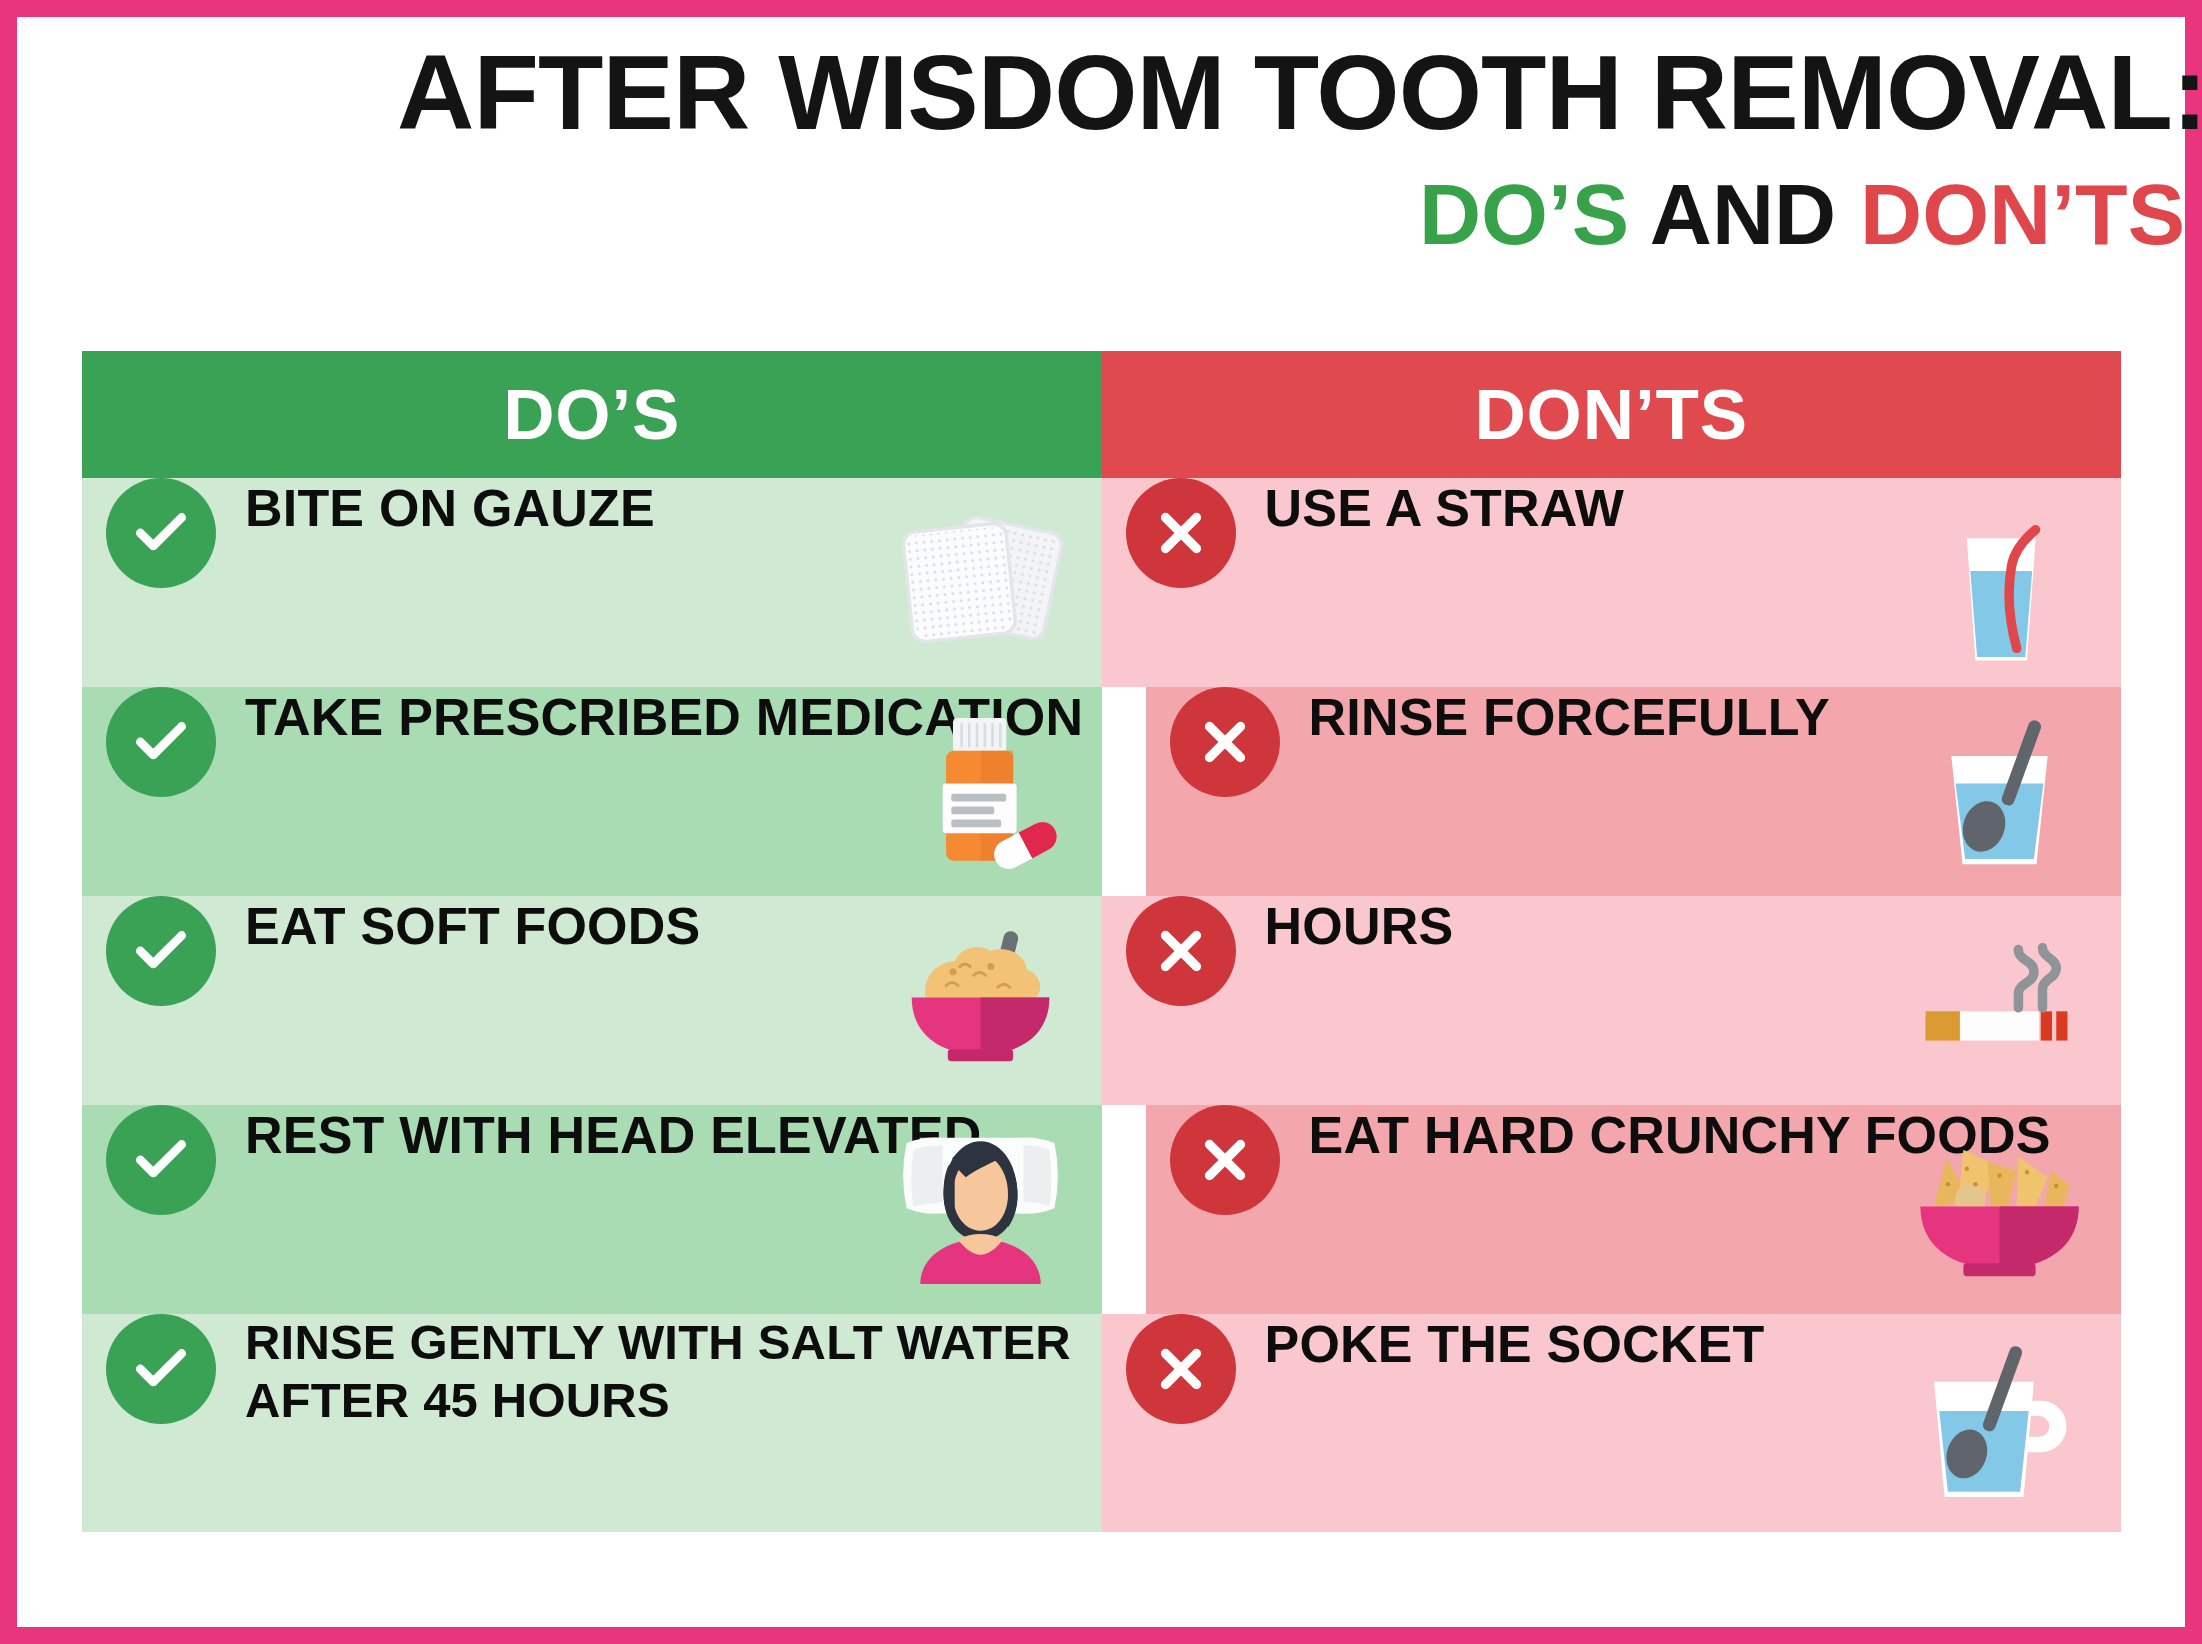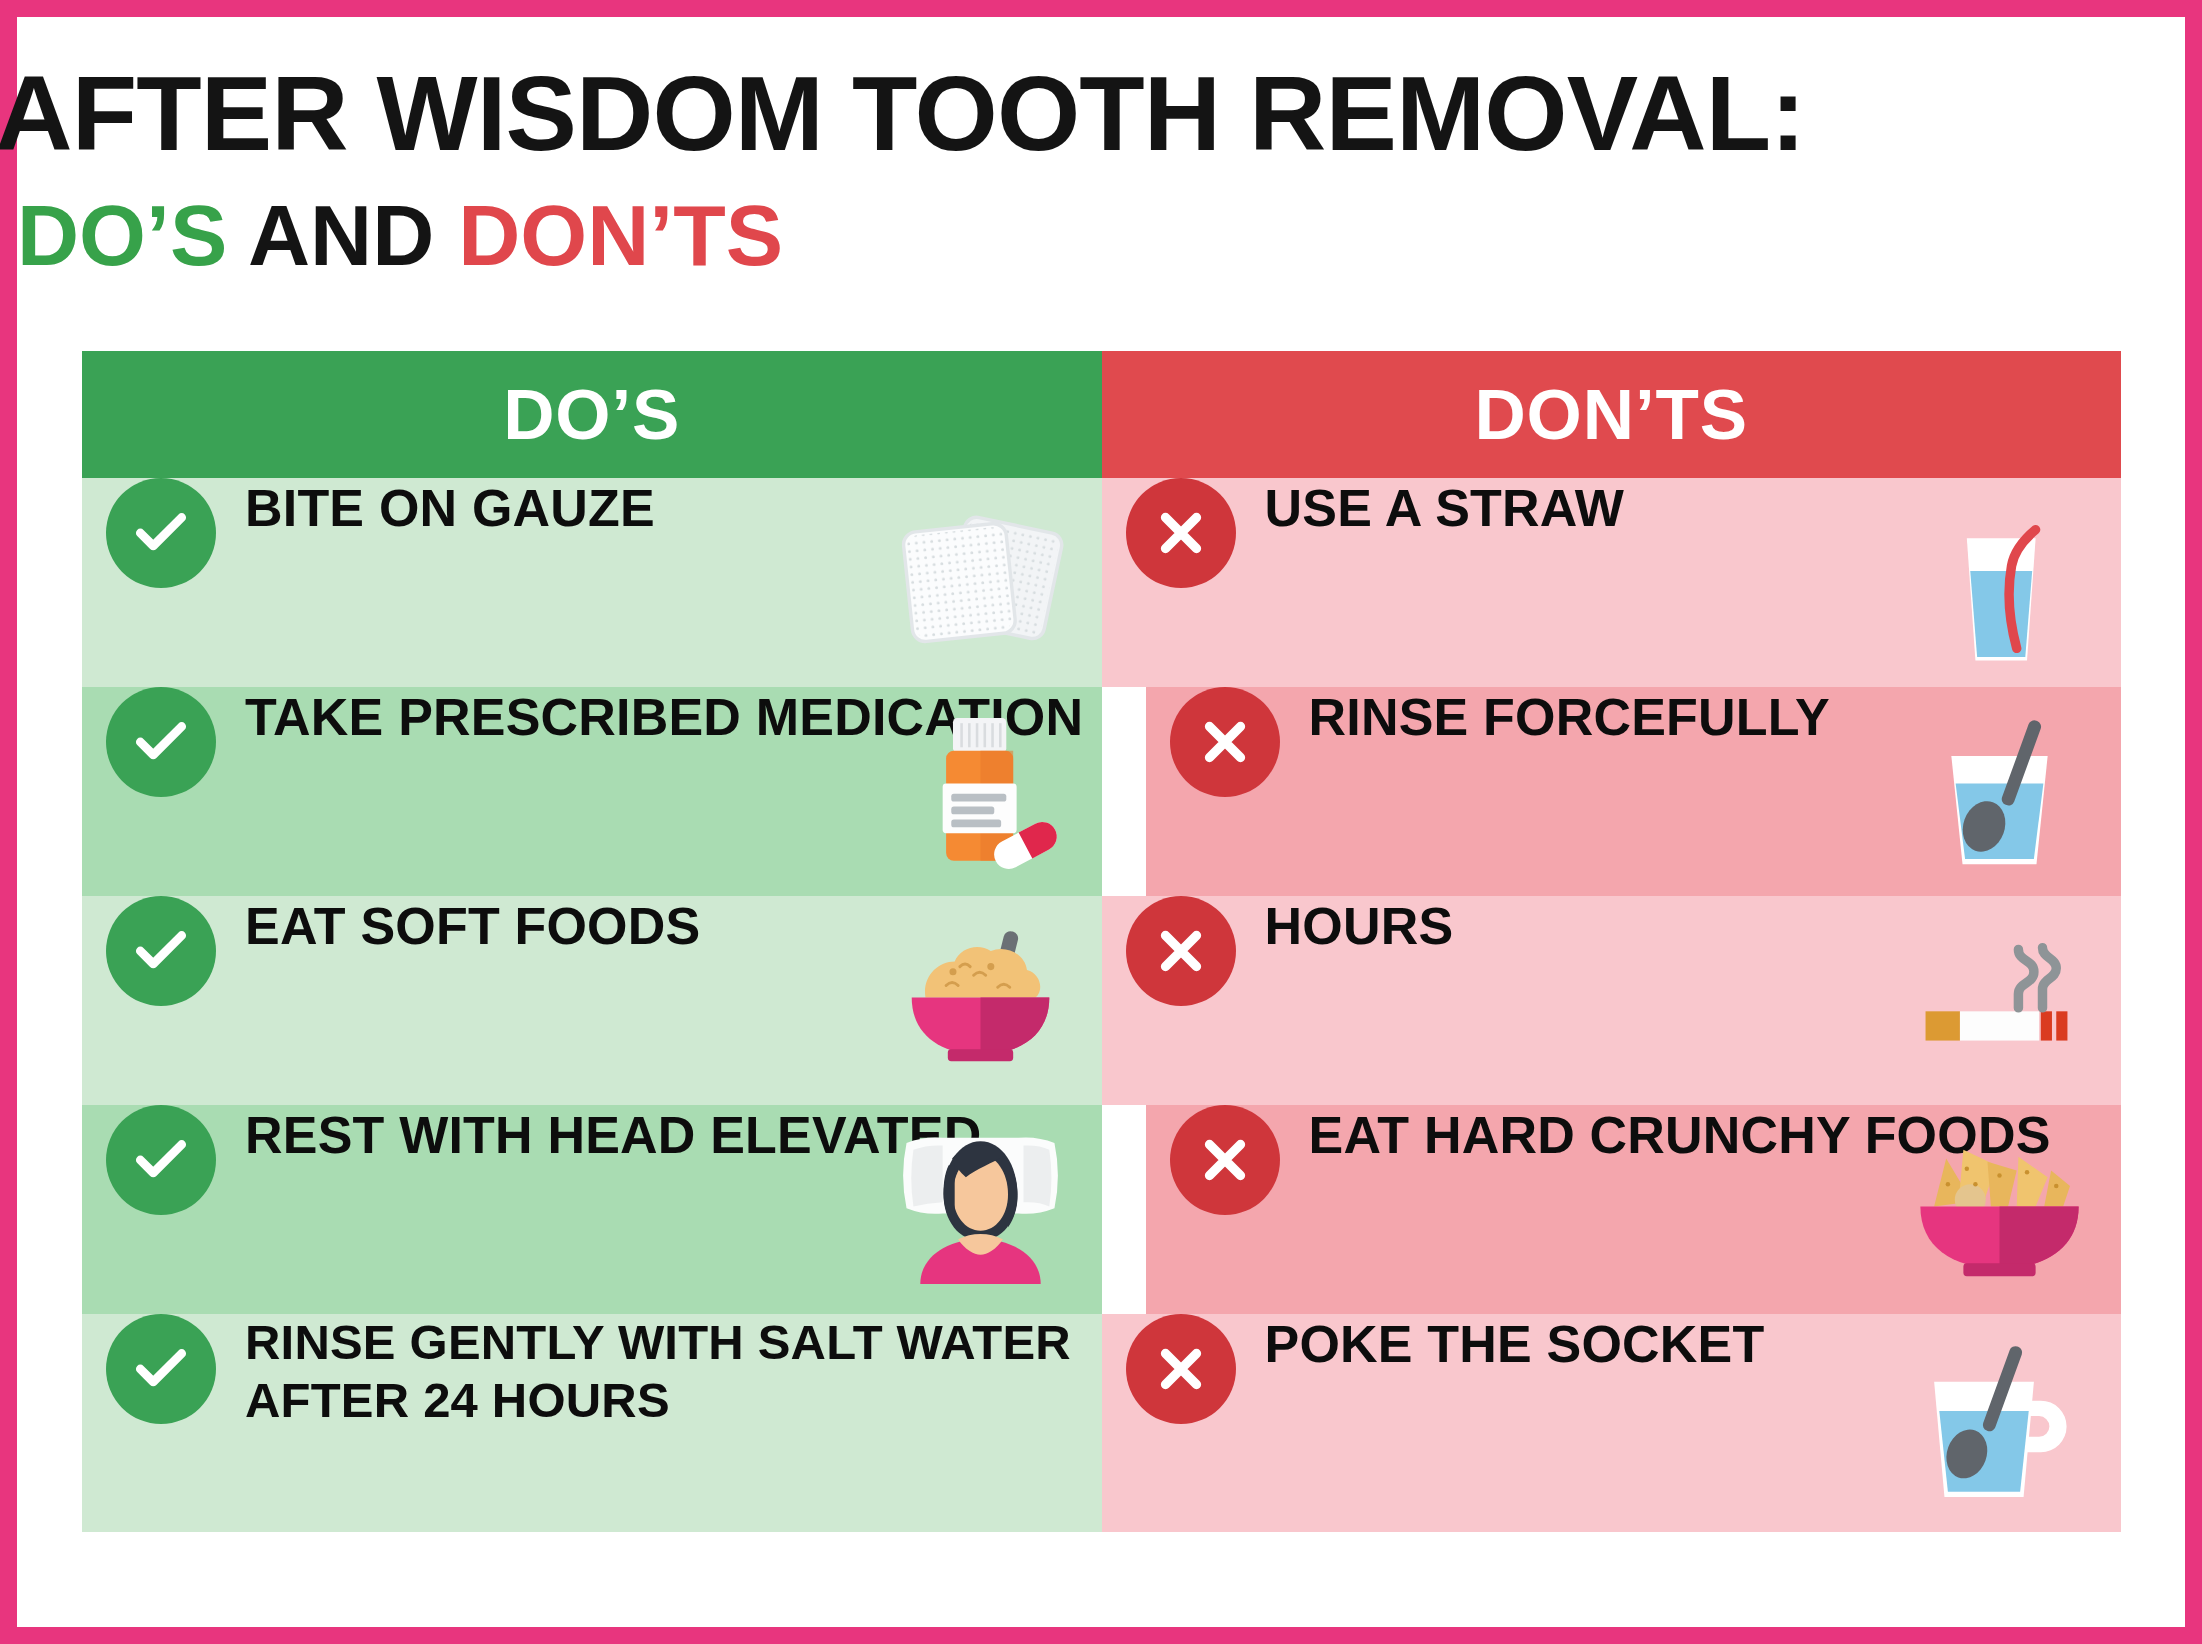--- a/index.html
+++ b/index.html
@@ -12,22 +12,22 @@
   #poster {
     position:absolute;
     left:17px; top:17px;
     width:2168px; height:1610px;
     background:#ffffff;
   }
 
   
   .title-block {
     position:absolute; left:0; top:0; width:100%;
-    text-align:left;
-    padding-top:41px;
+    text-align:right;
+    padding-top:20px;
   }
   .title-line1 {
     font-size:105px;
     font-weight:bold;
     letter-spacing:-0.9px;
     color:#141414;
     line-height:1.06;
     white-space:nowrap;
     transform:scaleX(1.02);
   }
@@ -236,21 +236,21 @@
           </svg>
         </div>
       </div>
 
       <div class="row do-a r5">
         <div class="badge badge-check">
           <svg viewBox="0 0 24 24">
               <path d="M20 6L9 17l-5-5" fill="none" stroke="#ffffff" stroke-width="3.4" stroke-linecap="round" stroke-linejoin="round"></path>
             </svg>
         </div>
-        <div class="row-label small">RINSE GENTLY WITH SALT WATER AFTER 24 HOURS</div>
+        <div class="row-label small">RINSE GENTLY WITH SALT WATER AFTER 45 HOURS</div>
       </div>
 
     </div>
 
     <div class="col">
 
       <div class="col-head head-dont">DON’TS</div>
 
       <div class="row dont-a">
         <div class="badge badge-x">

